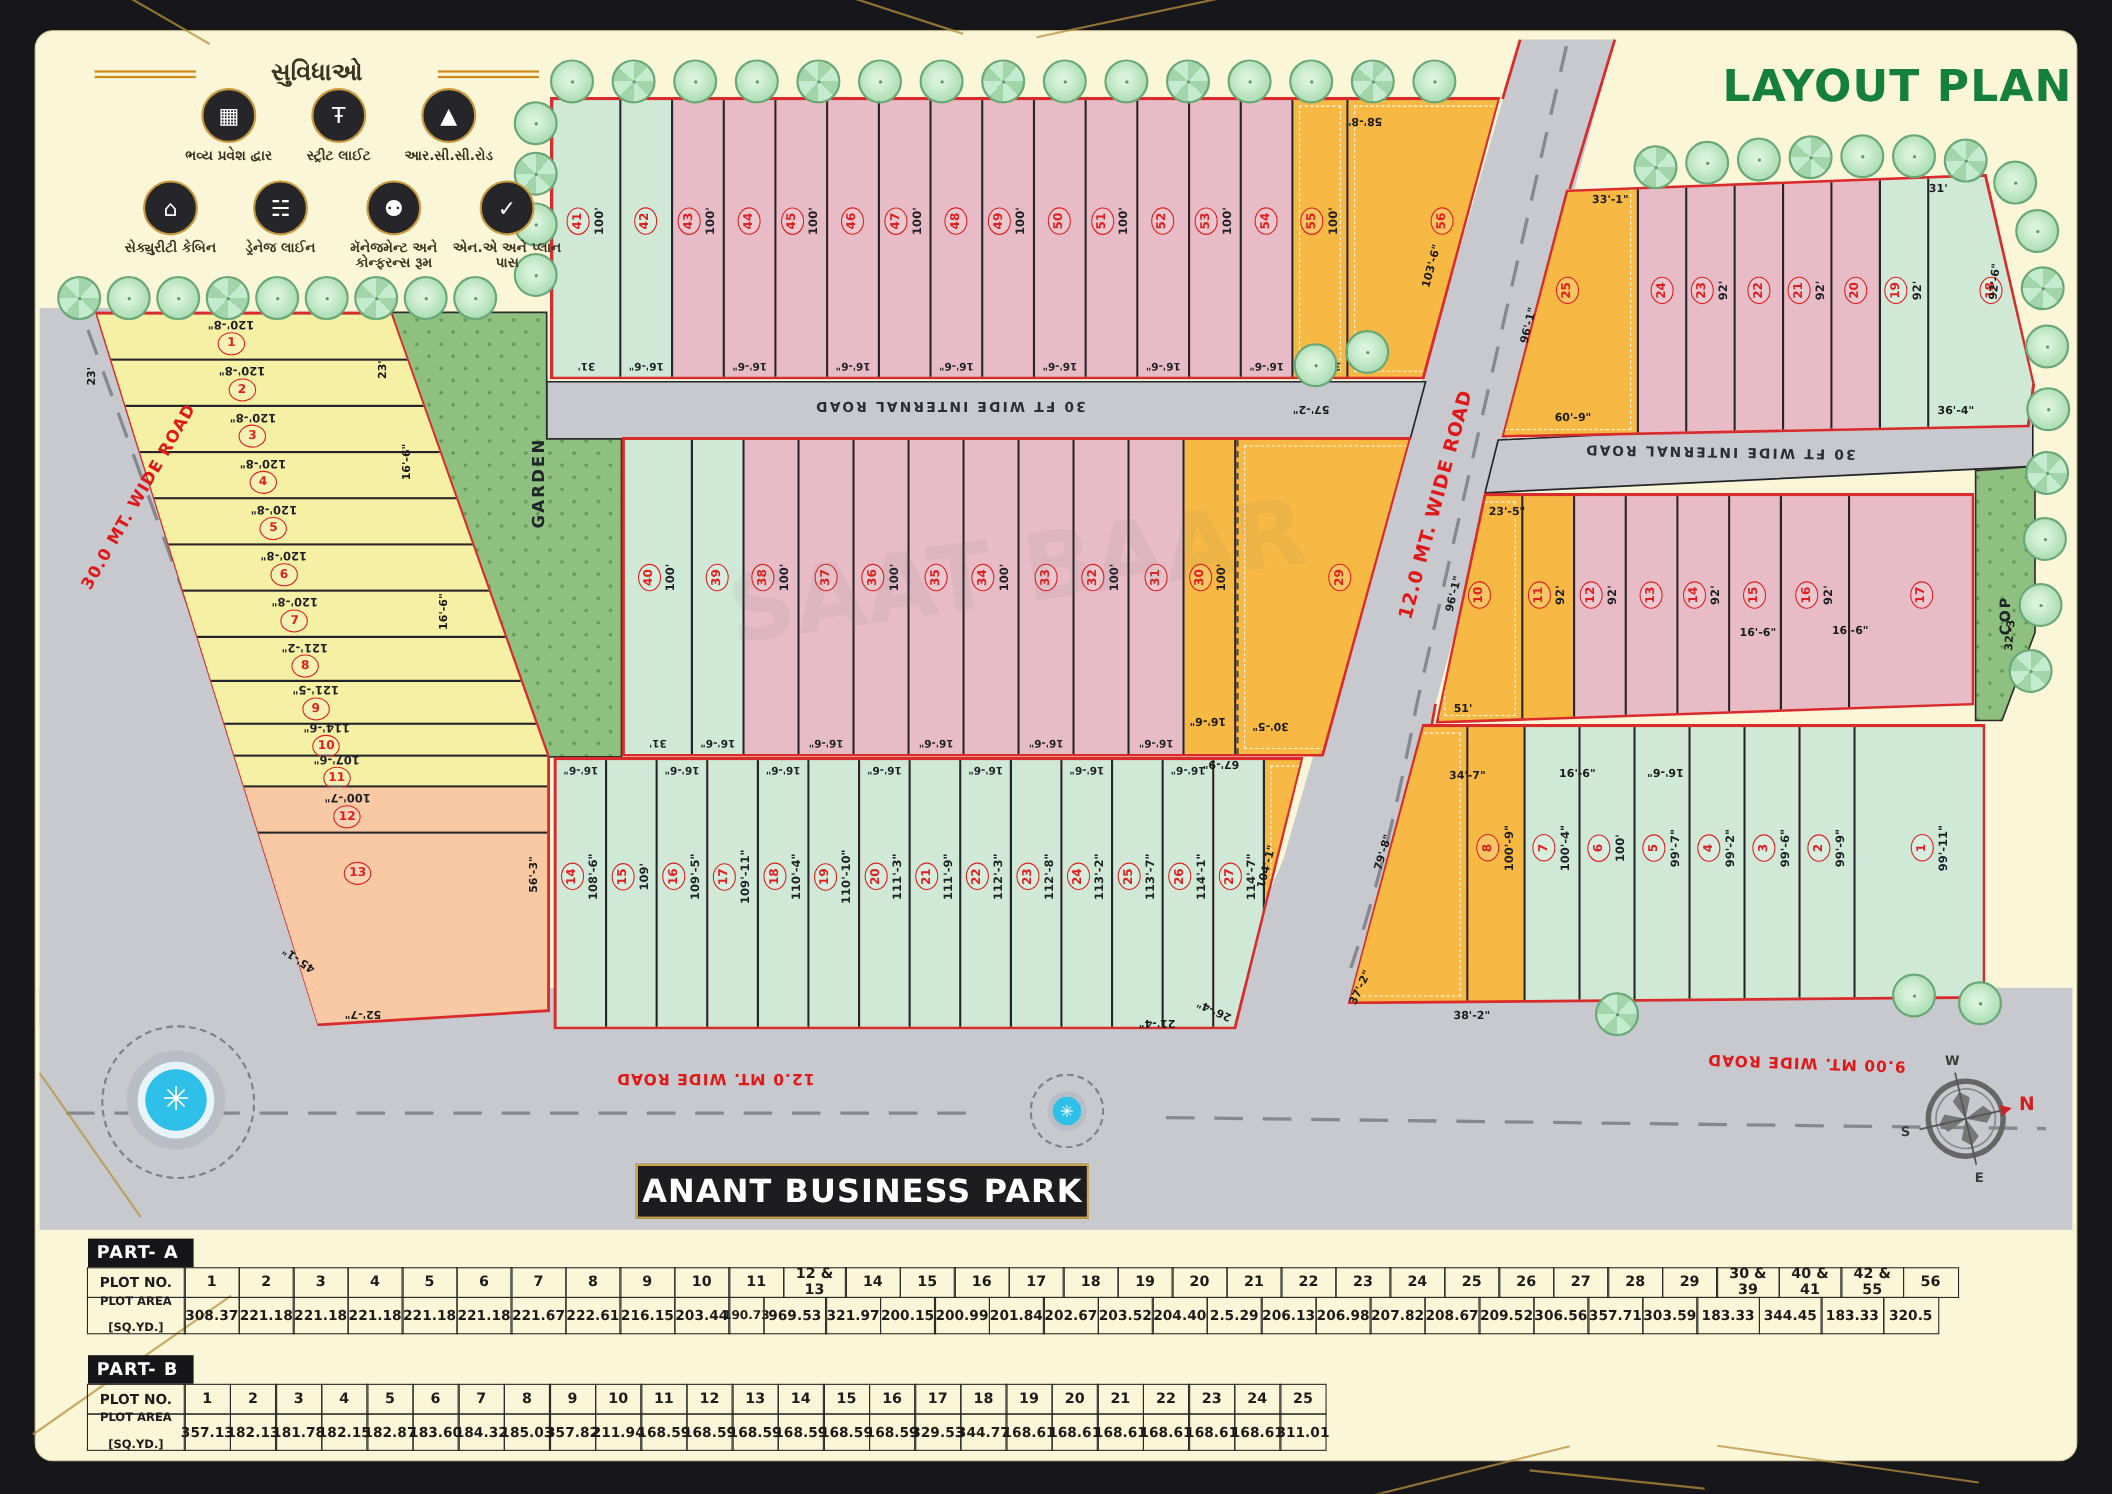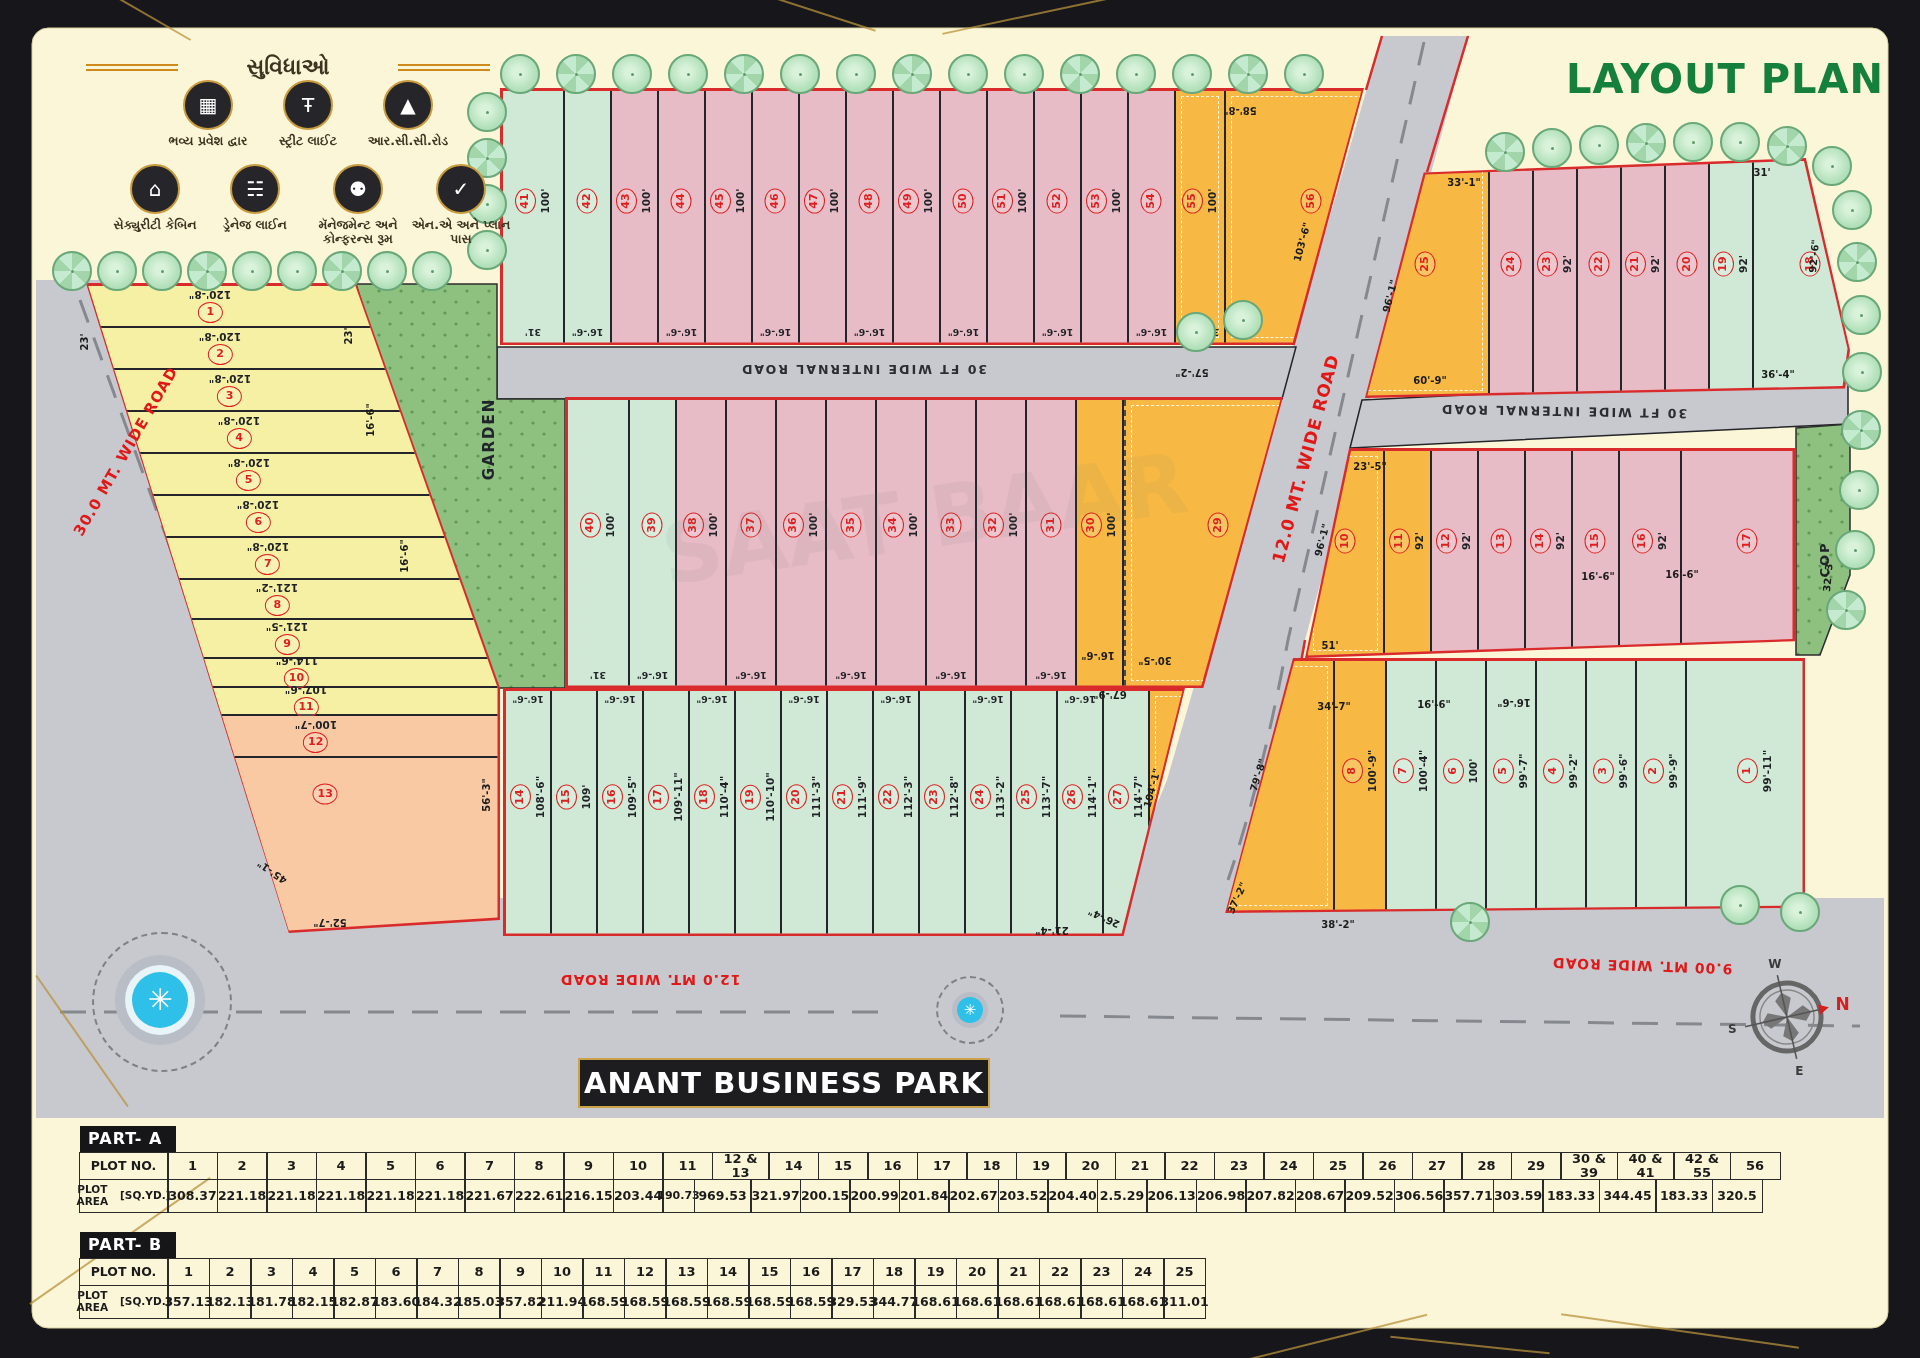--- a/index.html
+++ b/index.html
@@ -50,21 +50,21 @@
                border:2px solid #caa24a;display:flex;align-items:center;justify-content:center;}
   #project-box span{color:#fff;font-size:29px;font-weight:800;letter-spacing:1px;white-space:nowrap;}
   
   .tblwrap{position:absolute;z-index:5;}
   .plabel{display:inline-block;background:#161618;color:#fff;font-size:16px;font-weight:800;
           padding:3px 14px 4px 8px;letter-spacing:1px;}
   .trow{display:flex;}
   .tc{box-sizing:border-box;border:1.5px solid #2a2a2a;margin-left:-1.5px;display:flex;align-items:center;
       justify-content:center;font-size:13px;font-weight:700;color:#1b1b1b;text-align:center;line-height:1.05;}
   .trow+.trow .tc{margin-top:-1.5px;}
-  .tc.hd2{font-size:10.5px;gap:12px;}
+  .tc.hd2{flex-direction:column;font-size:10.5px;gap:12px;}
   
   #compass{position:absolute;left:1742px;top:972px;width:90px;height:90px;z-index:5;transform:rotate(77deg);}
   #compass .ltr{position:absolute;font-size:12px;font-weight:700;color:#3a3a3a;transform:rotate(-77deg);}
   #compass .ltr.n{color:#d41f1f;font-size:17px;font-weight:800;}
   
   .rab{position:absolute;z-index:2;border-radius:50%;}
   .watermark{position:absolute;z-index:2;color:#6b6b6b;opacity:.07;font-weight:800;pointer-events:none;}
 </style>
 </head>
 <body>

